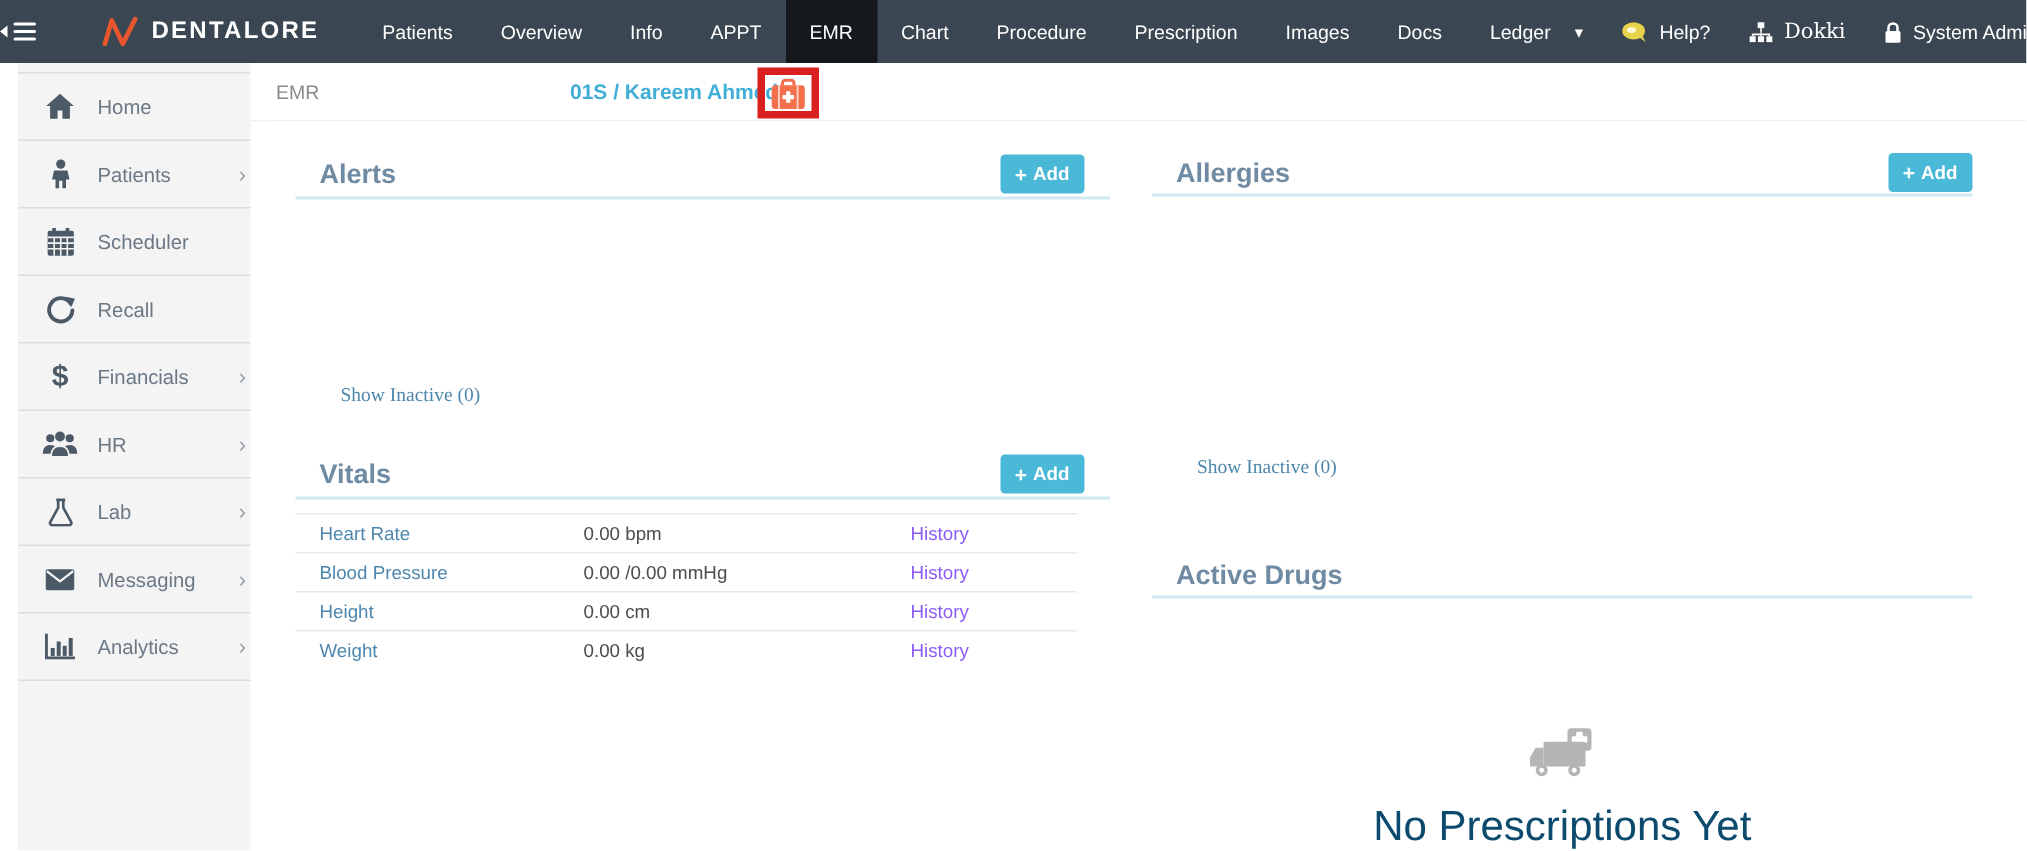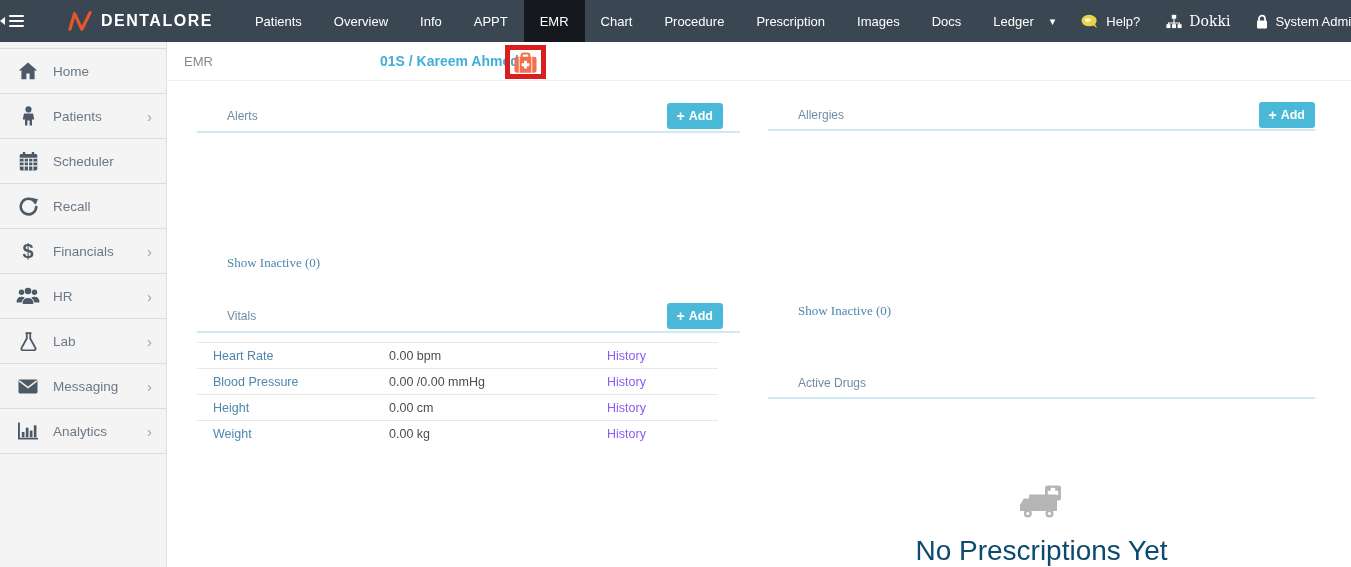--- a/index.html
+++ b/index.html
@@ -18,21 +18,21 @@
   .brand svg { margin-right:9px; }
   .nav-menu { display:flex; height:42px; margin-left:26px; }
   .nav-item { padding:0 16px; display:flex; align-items:center; font-size:13px; cursor:pointer; white-space:nowrap; }
   .nav-item.active { background:#15191d; }
   .nav-right { margin-left:auto; display:flex; align-items:center; gap:26px; margin-right:16px; font-size:13px; }
   .nav-caret { font-size:11px; color:#fff; cursor:pointer; }
   .nav-help, .nav-dokki, .nav-user { display:flex; align-items:center; gap:7px; cursor:pointer; white-space:nowrap; }
   .nav-dokki { font-family:"DejaVu Serif", serif; font-size:14px; }
 
   
-  .sidebar { position:absolute; top:42px; left:0; width:167px; bottom:0; background:#f4f4f4;
+  .sidebar { position:absolute; top:42px; left:12px; width:167px; bottom:0; background:#f4f4f4;
              border-right:1px solid #e2e2e2; }
   .side-list { margin-top:6px; border-top:1px solid #dcdcdc; }
   .side-item { height:45px; display:flex; align-items:center; padding:0 14px 0 16px;
                border-bottom:1px solid #dcdcdc; color:#6b7885; font-size:13.5px; cursor:pointer; }
   .side-icon { width:24px; display:flex; justify-content:center; align-items:center; }
   .side-dollar { font-size:20px; font-weight:bold; color:#4c5a68; }
   .side-label { margin-left:13px; flex:1; }
   .side-chevron { color:#97a1ab; font-size:15px; }
 
   
@@ -46,21 +46,21 @@
   
   .main { position:absolute; top:81px; left:167px; right:0; bottom:0; background:#fff;
           display:flex; padding-left:30px; }
   .col { display:flex; flex-direction:column; }
   .col-left  { width:543px; }
   .col-right { width:547px; margin-left:28px;gap:20px; }
 
   .section-head { margin-top:20px; height:32px; display:flex; align-items:center;
                   border-bottom:2px solid #cfe9f3; }
   .section-head.second { margin-top:30px; }
-  .section-title { margin-left:30px; flex:1; color:#6f8ba3; font-size:12px; font-weight:400; }
+  .section-title { margin-left:16px; flex:1; color:#6f8ba3; font-size:18px; font-weight:700; }
   .add-btn { height:26px; padding:0 10px; background:#4ab9d8; color:#fff; border:none; border-radius:3px;
              font-size:12.5px; font-weight:bold; display:flex; align-items:center; gap:4px; cursor:pointer;
              font-family:"Liberation Sans", sans-serif; }
   .col-left .add-btn { margin-right:17px; }
   .plus-glyph { font-size:14px; font-weight:bold; line-height:1; }
 
   .alert-item { margin-top:9px; padding-left:18px; display:flex; align-items:center; position:relative;
                 height:20px; color:#3f3f3f; font-size:13px; }
   .alert-item svg { margin-right:9px; cursor:pointer; }
   .red-underline { position:absolute; left:27px; top:23px; width:94px; height:4px; background:#d51f1f;

